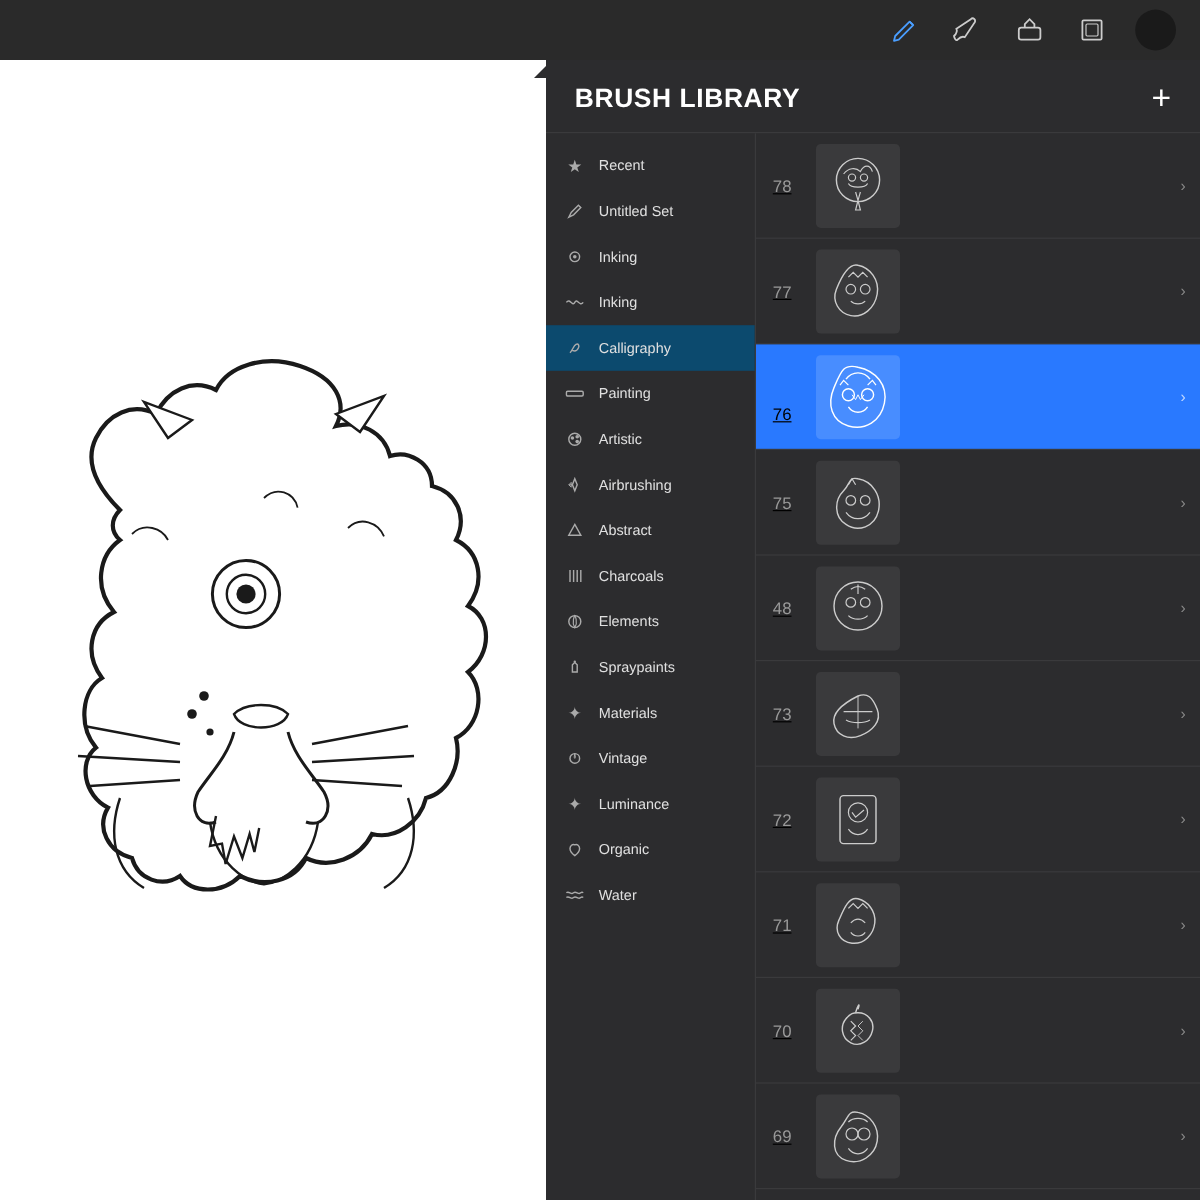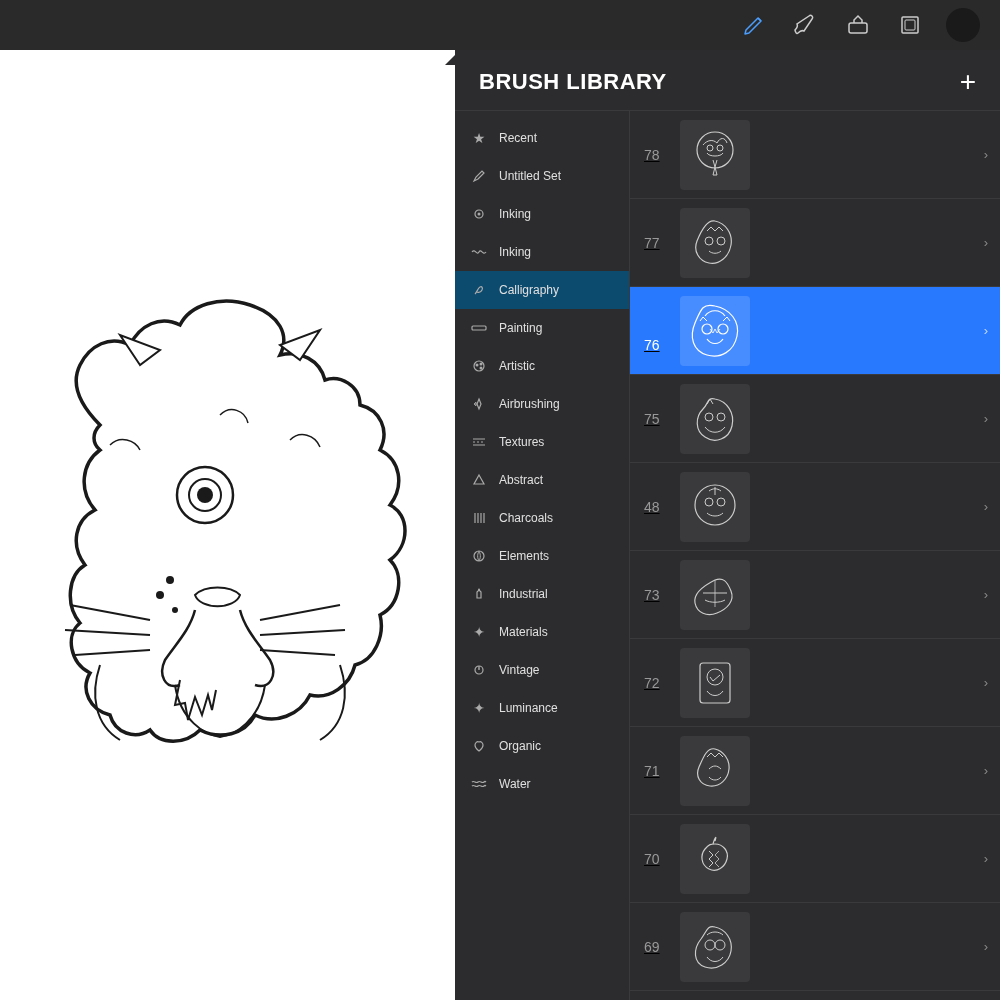--- a/index.html
+++ b/index.html
@@ -180,21 +180,21 @@
       text-decoration: underline;
     }
     .brush-item.selected { background: #2979ff; }
 
     .brush-number {
       color: #999;
       font-size: 14px;
       width: 28px;
       flex-shrink: 0;
     }
-    .brush-item.selected .brush-number { color: #ffffff; margin-top: 29px; }
+    .brush-item.selected .brush-number { color: #000000; margin-top: 29px; }
 
     .brush-preview {
       width: 70px;
       height: 70px;
       background: #3a3a3c;
       border-radius: 4px;
       display: flex;
       align-items: center;
       justify-content: center;
       margin-left: 8px;
@@ -368,30 +368,20 @@
       <div class="category-item">
         <div class="cat-icon">
           <svg width="14" height="14" viewBox="0 0 14 14" fill="none">
             <path d="M7 2 L9 7 L7 12 L5 7 Z" stroke="#aaa" stroke-width="1.2" fill="none"></path>
             <path d="M5 7 L2 7 L4 5 L4 9 L2 7" stroke="#aaa" stroke-width="0.8" fill="none"></path>
           </svg>
         </div>
         <span class="cat-label">Airbrushing</span>
       </div>
 
-      <div class="category-item">
-        <div class="cat-icon">
-          <svg width="14" height="14" viewBox="0 0 14 14" fill="none">
-            <line x1="1" y1="4" x2="13" y2="4" stroke="#aaa" stroke-width="1"></line>
-            <line x1="1" y1="7" x2="13" y2="7" stroke="#aaa" stroke-width="1" stroke-dasharray="2 2"></line>
-            <line x1="1" y1="10" x2="13" y2="10" stroke="#aaa" stroke-width="1"></line>
-          </svg>
-        </div>
-        <span class="cat-label">Textures</span>
-      </div>
 
       <div class="category-item">
         <div class="cat-icon">
           <svg width="14" height="14" viewBox="0 0 14 14" fill="none">
             <path d="M7 2 L12 11 L2 11 Z" stroke="#aaa" stroke-width="1.2" fill="none"></path>
           </svg>
         </div>
         <span class="cat-label">Abstract</span>
       </div>
 
@@ -417,21 +407,21 @@
         <span class="cat-label">Elements</span>
       </div>
 
       <div class="category-item">
         <div class="cat-icon">
           <svg width="14" height="14" viewBox="0 0 14 14" fill="none">
             <path d="M7 3 L9 5 L9 11 L5 11 L5 5 Z" stroke="#aaa" stroke-width="1.2" fill="none"></path>
             <circle cx="7" cy="2.5" r="1" fill="#aaa"></circle>
           </svg>
         </div>
-        <span class="cat-label">Industrial</span>
+        <span class="cat-label">Spraypaints</span>
       </div>
 
       <div class="category-item">
         <div class="cat-icon">✦</div>
         <span class="cat-label">Materials</span>
       </div>
 
       <div class="category-item">
         <div class="cat-icon">
           <svg width="14" height="14" viewBox="0 0 14 14" fill="none">

